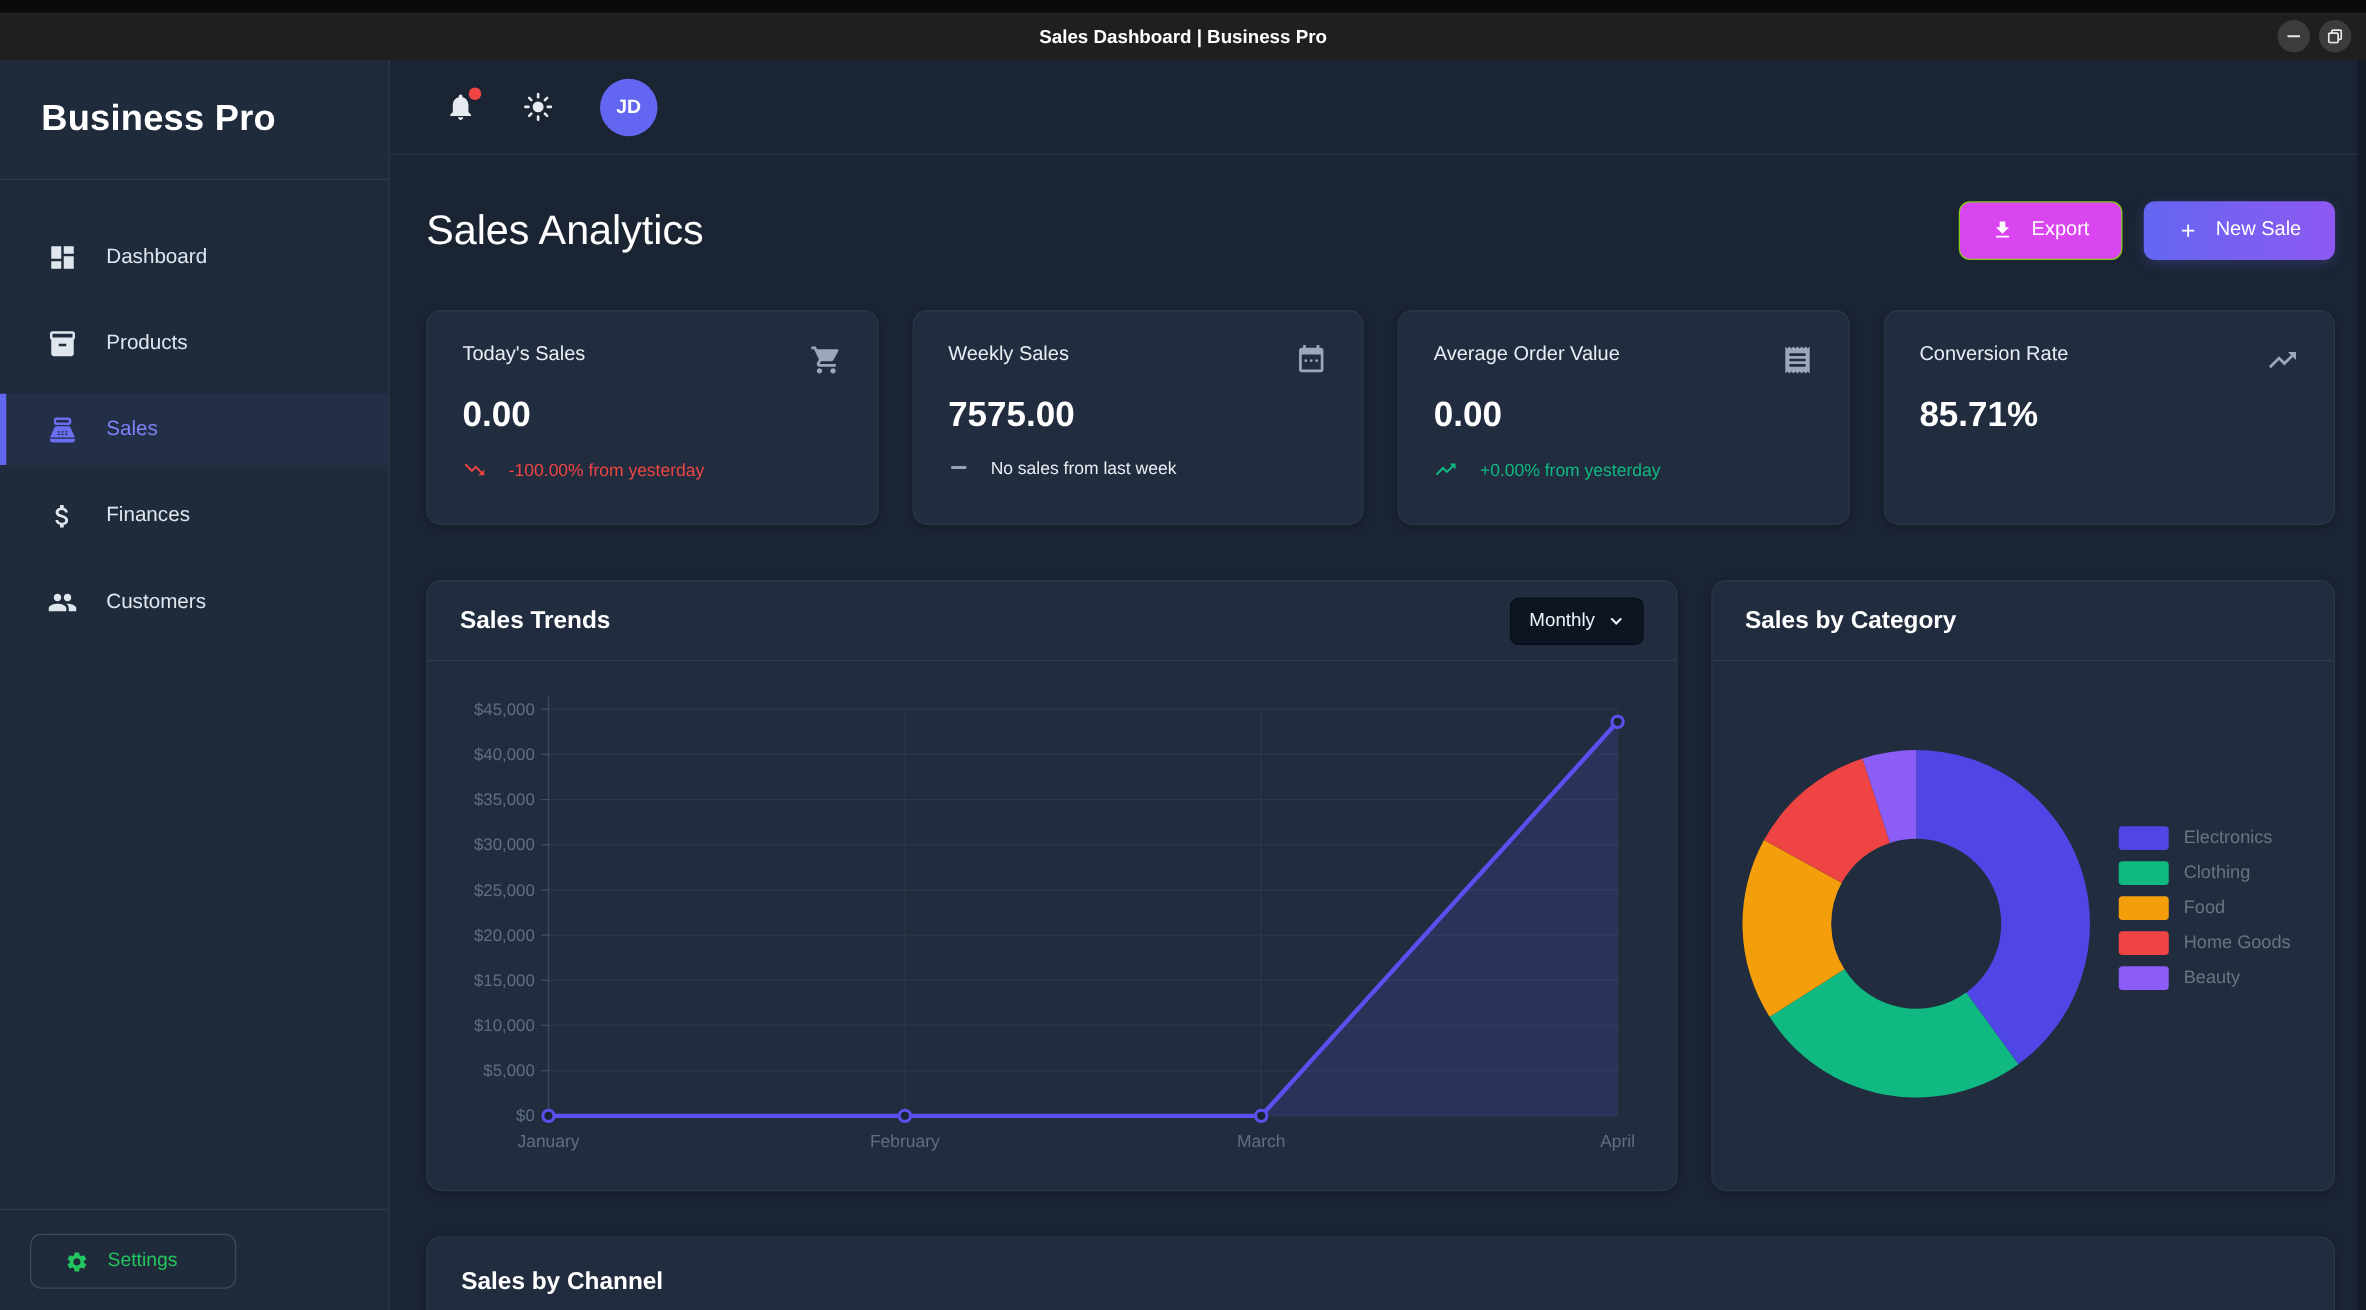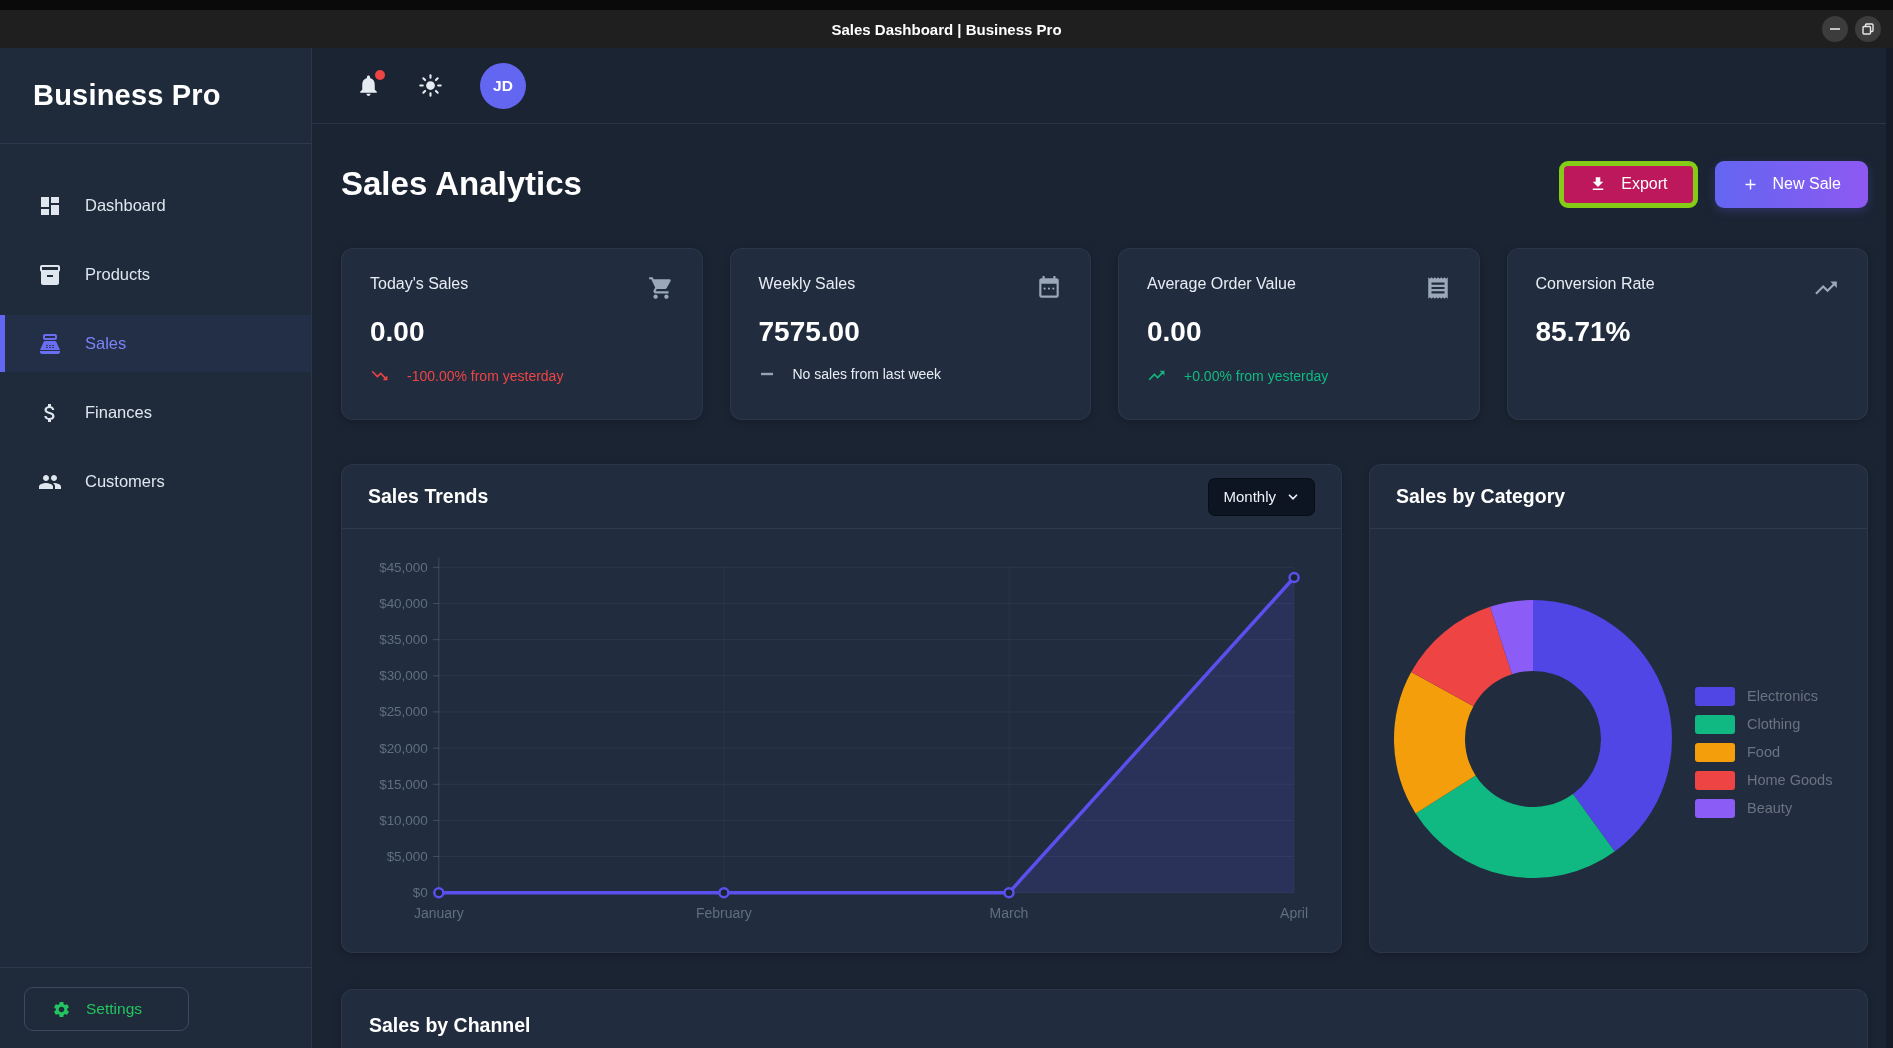--- a/index.html
+++ b/index.html
@@ -54,25 +54,25 @@
   .iconbtn { background:none; border:none; color:#e6ebf2; cursor:pointer; position:relative; }
   .bell-dot { position:absolute; top:-3px; right:-4px; width:10px; height:10px;
     border-radius:50%; background:#ef4444; }
   .avatar { width:46px; height:46px; border-radius:50%; background:#6366f1;
     color:#fff; font-size:15.5px; font-weight:bold; display:flex;
     align-items:center; justify-content:center; cursor:pointer; }
 
   
   .content { padding:36px 25px 0 29px; }
   .page-header { display:flex; align-items:center; justify-content:space-between; height:48px; }
-  .page-title { color:#ffffff; font-size:33px; font-weight:bold; }
+  .page-title { color:#ffffff; font-size:33px; font-weight:normal; }
   .actions { display:flex; gap:17px; }
   .btn { height:47px; border-radius:9px; display:flex; align-items:center;
     gap:14px; font-size:16px; color:#fff; cursor:pointer; }
-  .btn-export { background:#be185d; border:5px solid #84cc16; padding:0 25px; }
+  .btn-export { background:#d946ef; border:1px solid #84cc16; padding:0 25px; }
   .btn-new { background:linear-gradient(90deg,#6366f1,#8e59f2); border:none;
     padding:0 27px; box-shadow:0 3px 10px rgba(99,102,241,.25); }
 
   .stats { margin-top:40px; display:grid; grid-template-columns:repeat(4,1fr); gap:27px; }
   .card { background:#212d3e; border:1px solid rgba(148,163,184,.09);
     border-radius:12px; box-shadow:0 2px 8px rgba(0,0,0,.22); }
   .stat-card { height:172px; padding:26px 28px; }
   .stat-top { display:flex; justify-content:space-between; align-items:flex-start; }
   .stat-label { color:#e8edf4; font-size:16px; font-weight:normal; }
   .stat-ic { color:#9aa8ba; }
@@ -87,21 +87,21 @@
   .trends-card { width:1001px; height:489px; }
   .category-card { flex:1; height:489px; }
   .card-header { height:64px; padding:0 26px; display:flex; align-items:center;
     justify-content:space-between; border-bottom:1px solid rgba(148,163,184,.12); }
   .card-title { color:#ffffff; font-size:19.5px; font-weight:bold; }
   .period-select { background:#0d1522; border:1px solid rgba(0,0,0,.35);
     border-radius:7px; height:38px; padding:0 14px; display:flex; align-items:center;
     gap:10px; color:#eef2f7; font-size:15px; cursor:pointer; }
   .chart-body { height:425px; position:relative; }
   #donut { position:absolute; left:3px; top:50px; }
-  #category-legend { position:absolute; left:325px; top:153px; }
+  #category-legend { position:absolute; left:325px; top:127px; }
   .legend-item { display:flex; align-items:center; gap:12px; height:28px; cursor:pointer; }
   .legend-swatch { width:40px; height:19px; border-radius:3px; }
   .legend-label { color:#6b7280; font-size:14.5px; }
 
   .channel-card { margin-top:36px; height:120px; padding:24px 27px; }
 </style>
 </head>
 <body>
 
 <div class="os-strip"></div>

